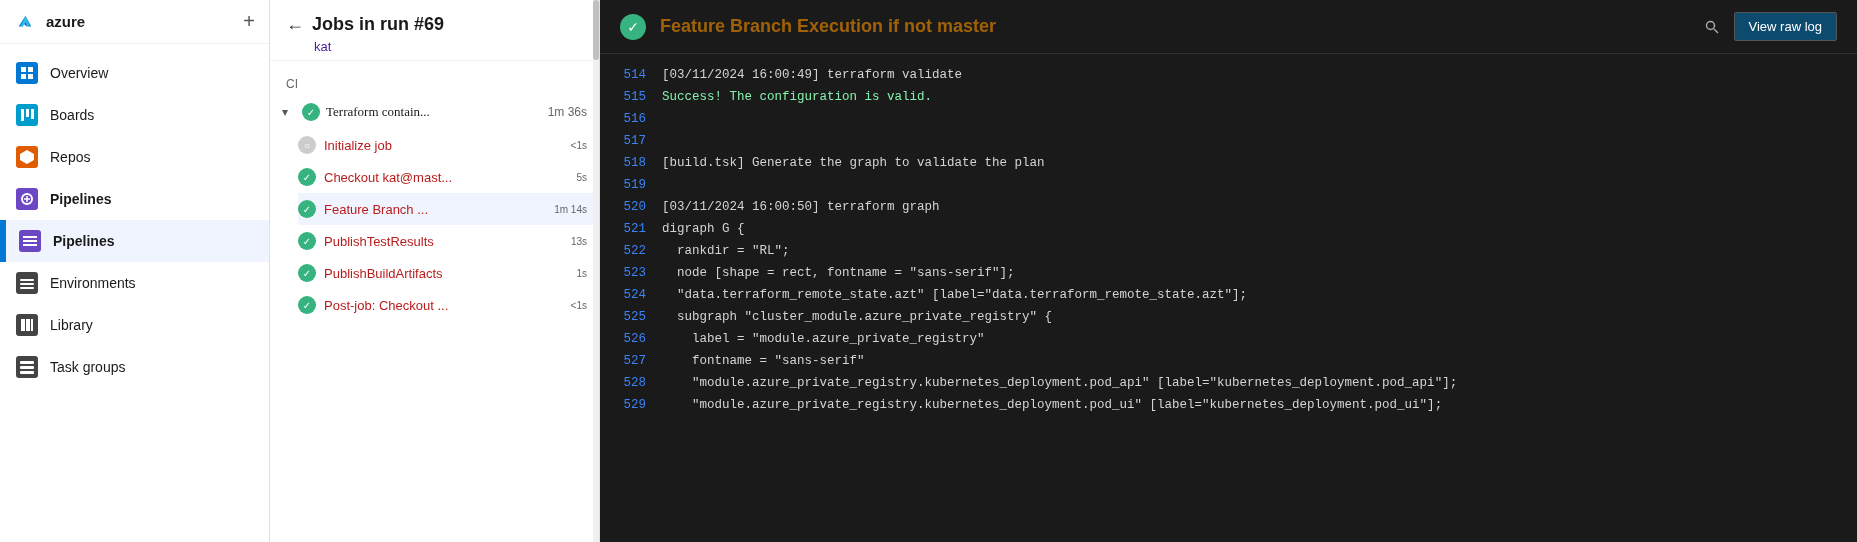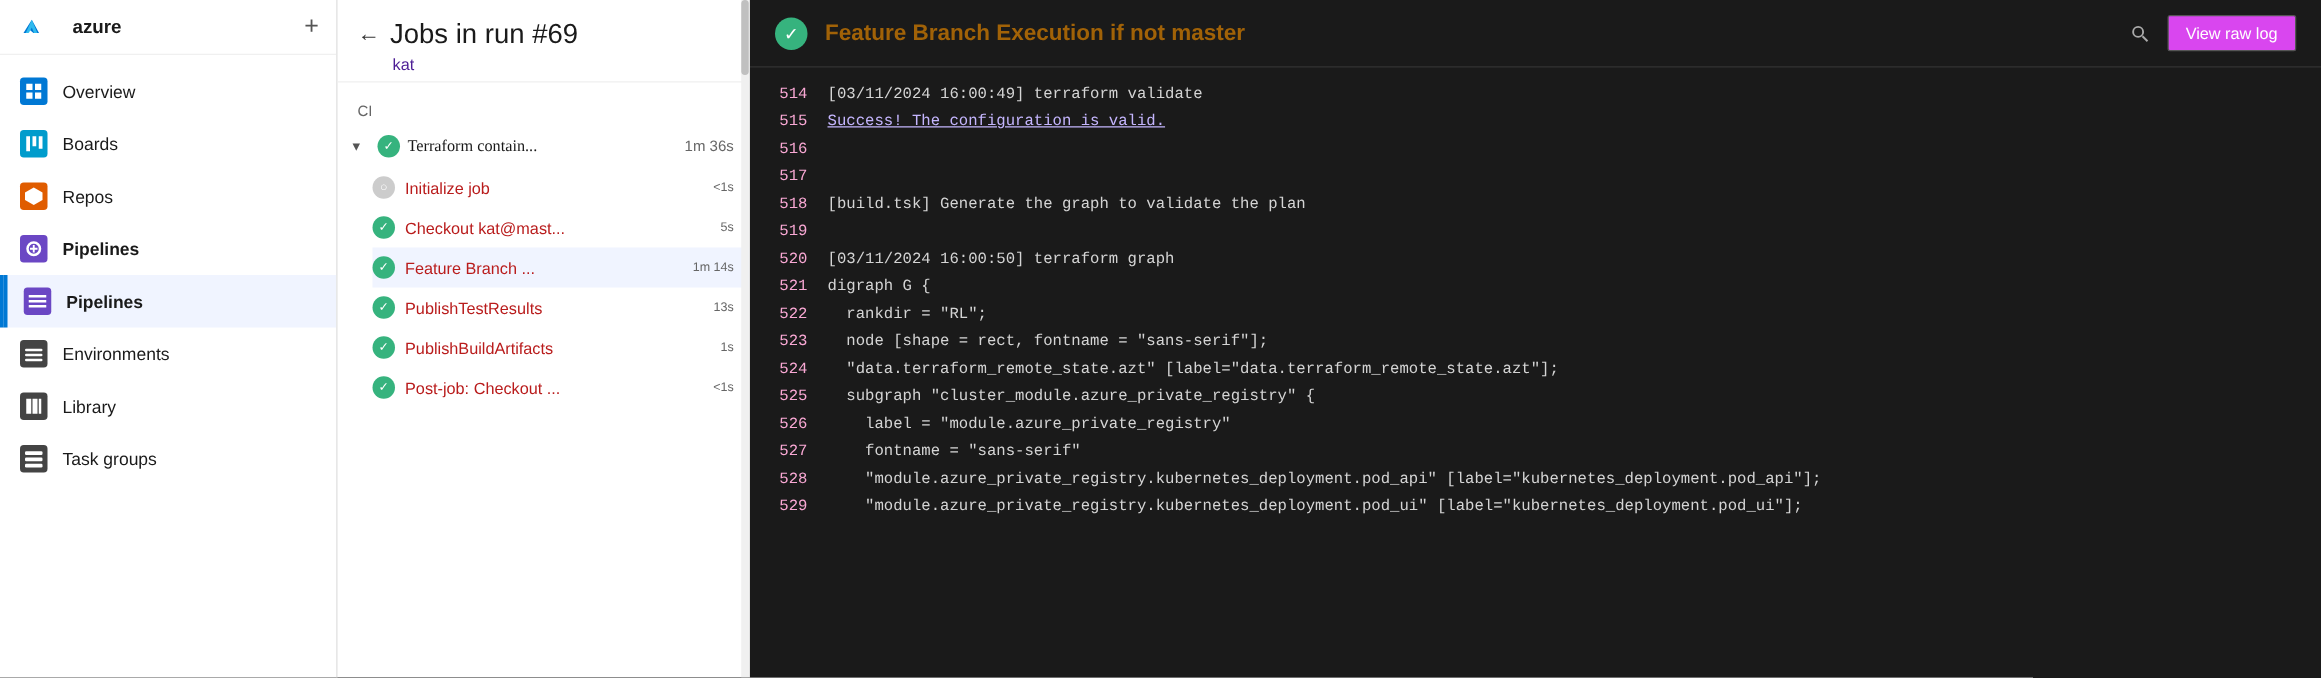--- a/index.html
+++ b/index.html
@@ -13,21 +13,21 @@
       border-right: 1px solid #e0e0e0;
       display: flex;
       flex-direction: column;
       height: 100%;
       overflow: hidden;
     }
     .sidebar-header {
       display: flex;
       align-items: center;
       padding: 10px 14px;
-      gap: 22px;
+      gap: 10px;
       border-bottom: 1px solid #f0f0f0;
     }
     .azure-logo {
       width: 26px;
       height: 26px;
     }
     .sidebar-org {
       font-size: 15px;
       font-weight: 600;
       color: #1a1a1a;
@@ -118,22 +118,22 @@
       background: none;
       border: none;
       cursor: pointer;
       font-size: 18px;
       color: #333;
       display: flex;
       align-items: center;
       padding: 0;
     }
     .middle-title {
-      font-size: 22px;
-      font-weight: 400;
+      font-size: 18px;
+      font-weight: 700;
       color: #1a1a1a;
     }
     .middle-subtitle {
       font-size: 13px;
       color: #4c1d95;
       margin-top: 2px;
       padding-left: 28px;
     }
     .scrollbar-track {
       position: absolute;
@@ -274,21 +274,21 @@
     .search-btn {
       background: none;
       border: none;
       cursor: pointer;
       color: #aaa;
       font-size: 16px;
       display: flex;
       align-items: center;
     }
     .view-raw-btn {
-      background: #d946ef;
+      background: #0c4a6e;
       border: 1px solid #555;
       color: #fff;
       padding: 6px 14px;
       font-size: 13px;
       cursor: pointer;
       border-radius: 2px;
     }
     .log-content {
       flex: 1;
       overflow-y: auto;
@@ -297,31 +297,31 @@
       font-size: 12.5px;
       line-height: 1.6;
       color: #d4d4d4;
     }
     .log-line {
       display: flex;
       gap: 16px;
       padding: 1px 16px;
     }
     .line-num {
-      color: #f9a8d4;
+      color: #3b82f6;
       min-width: 30px;
       text-align: right;
       user-select: none;
       flex-shrink: 0;
     }
     .line-content {
       color: #d4d4d4;
       white-space: pre;
     }
-    .line-content.success-text { color: #c4b5fd; text-decoration: underline; }
+    .line-content.success-text { color: #86efac; }
   </style>
 </head>
 <body>
 
 <div class="sidebar">
   <div class="sidebar-header">
     <div class="azure-logo nav-icon">
       <svg viewBox="0 0 18 18" fill="none" xmlns="http://www.w3.org/2000/svg">
         <path d="M9.5 2L2 14h4.5l1.5-2.5L11 14H16L9.5 2z" fill="#0078d4"></path>
         <path d="M9.5 2L6.5 8.5 4 14h3L9.5 9l2 5h3L9.5 2z" fill="#50e6ff" opacity="0.6"></path>

